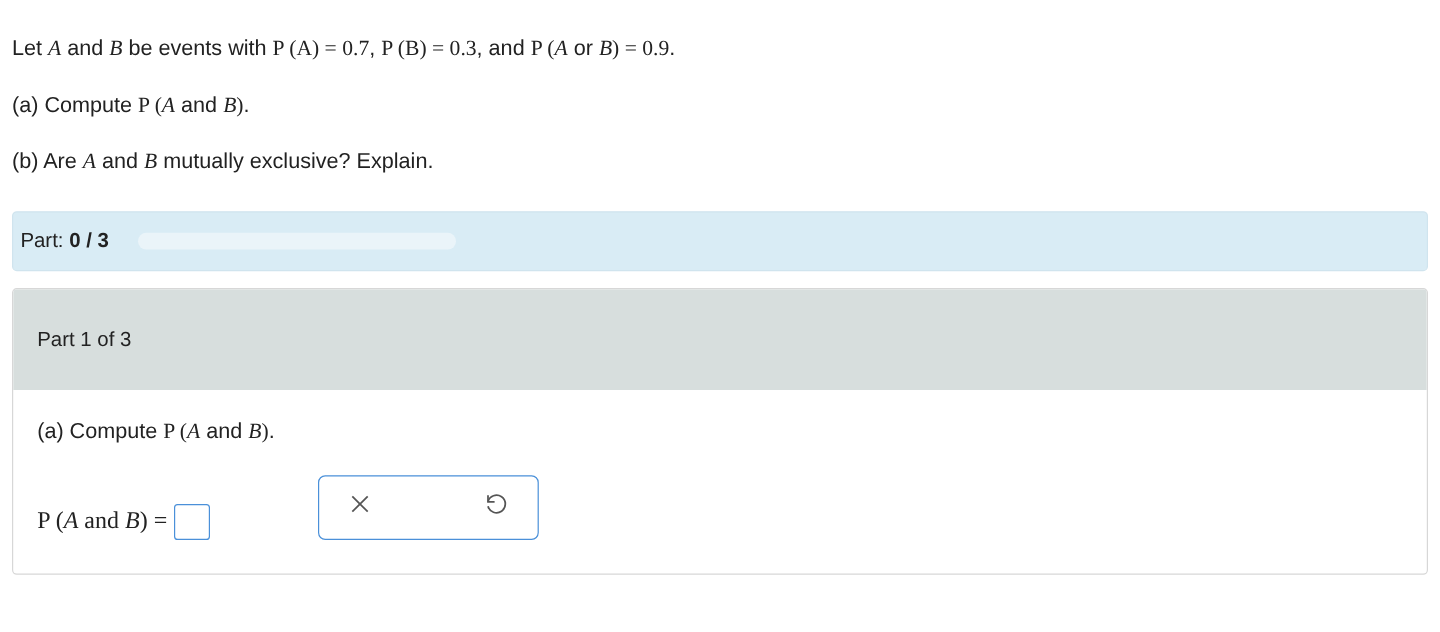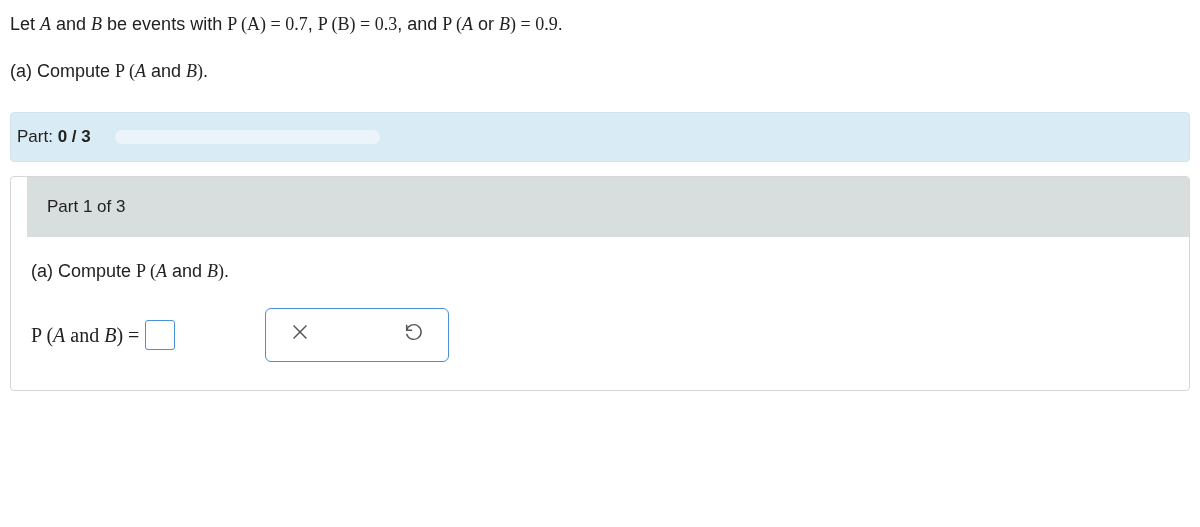--- a/index.html
+++ b/index.html
@@ -6,21 +6,21 @@
   body {
     margin: 0;
     padding: 12px 10px;
     font-family: Arial, Helvetica, sans-serif;
     font-size: 18px;
     color: #222;
     background: #fff;
     width: 1200px;
   }
   .problem-text { line-height: 1.4; margin-bottom: 28px; }
-  .problem-text p { margin: 0 0 22px 0; }
+  .problem-text p { margin: 16px 0 22px 0; }
   .mi { font-style: italic; font-family: "Times New Roman", serif; }
   .mn { font-family: "Times New Roman", serif; }
   .math { font-family: "Times New Roman", serif; }
 
   .progress-bar-wrap {
     background: #d9ecf5;
     border: 1px solid #d0e4ee;
     border-radius: 4px;
     padding: 14px 6px;
     display: flex;
@@ -44,31 +44,30 @@
   }
 
   .card {
     border: 1px solid #d7d7d7;
     border-radius: 4px;
     overflow: hidden;
     background: #fff;
   }
   .card-header {
     background: #d7dedd;
-    padding: 20px 20px;
+    padding: 32px 20px;
     font-size: 17px;
-    margin-left: 16px;
   }
   .card-body {
     padding: 24px 20px 28px;
   }
   .sub-q { margin-bottom: 26px; font-size: 18px; }
   .answer-row {
     display: flex;
-    align-items: center;
+    align-items: flex-end;
     gap: 90px;
   }
   .answer-expr {
     display: flex;
     align-items: center;
     gap: 6px;
     font-size: 19px;
   }
   .answer-expr .math { font-size: 20px; }
   .answer-box {
@@ -100,20 +99,23 @@
 </style>
 </head>
 <body>
 
 <div class="problem-text">
   <p>
     <span>Let </span><span class="mi">A</span><span> and </span><span class="mi">B</span><span> be events with </span><span class="math">P (A)</span><span class="math"> = </span><span class="mn">0.7</span><span>,  </span><span class="math">P (B)</span><span class="math"> = </span><span class="mn">0.3</span><span>,  and </span><span class="math">P (</span><span class="mi">A</span><span>  or  </span><span class="mi">B</span><span class="math">)</span><span class="math"> = </span><span class="mn">0.9</span><span>.</span>
   </p>
   <p>
     <span>(a) Compute </span><span class="math">P (</span><span class="mi">A</span><span>  and  </span><span class="mi">B</span><span class="math">)</span><span>.</span>
+  </p>
+  <p>
+    <span>(b) Are </span><span class="mi">A</span><span> and </span><span class="mi">B</span><span> mutually exclusive? Explain.</span>
   </p>
 </div>
 
 <div class="progress-bar-wrap">
   <div class="progress-label">
     <span>Part: </span><b>0 / 3</b>
   </div>
   <div class="progress-track">
     <div class="progress-fill" style="width: 0%;"></div>
   </div>

